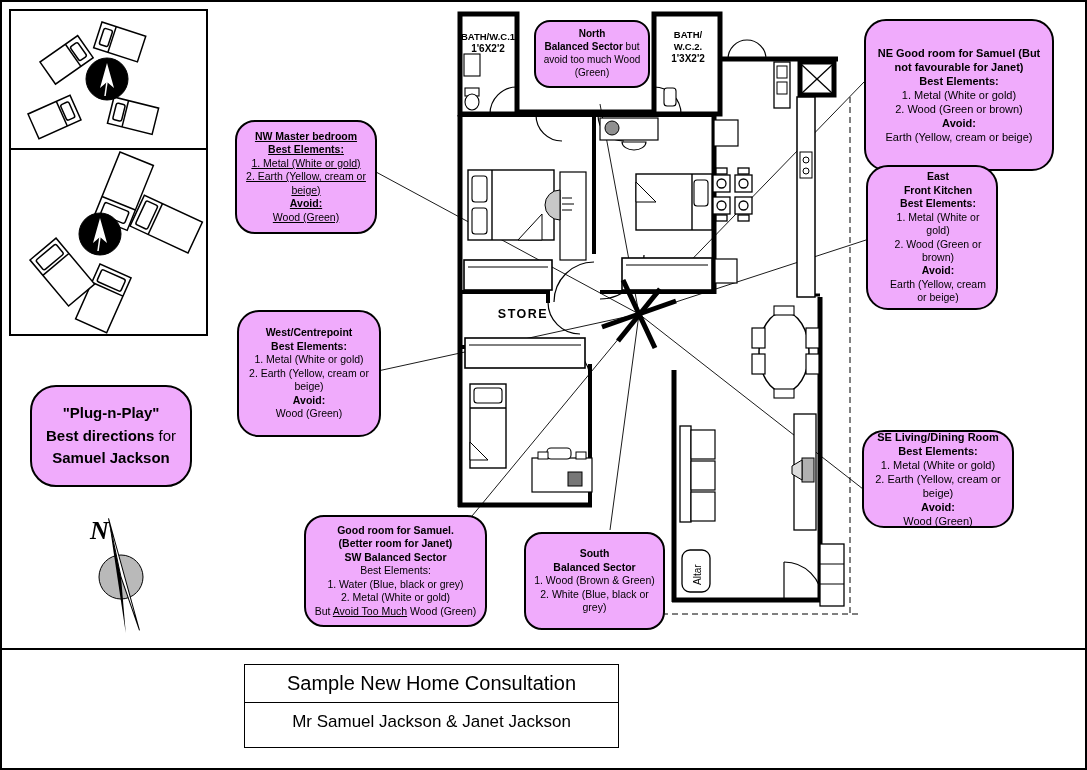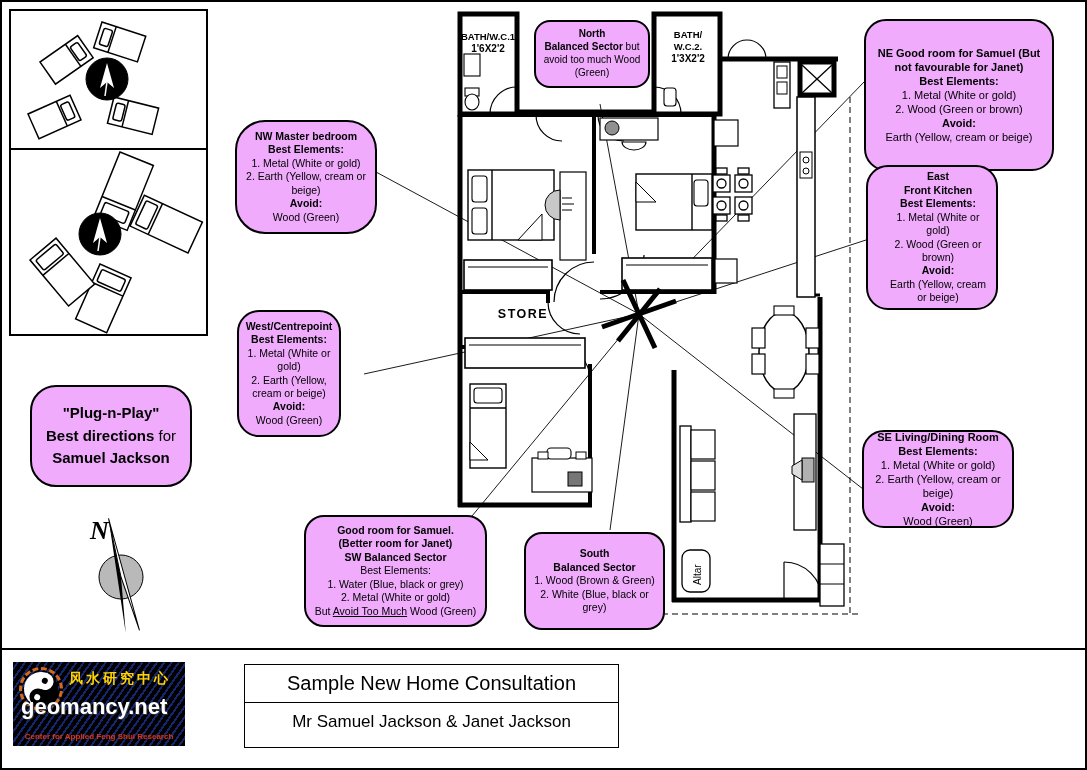--- a/index.html
+++ b/index.html
@@ -293,40 +293,40 @@
 <div class="callout" style="left:862px;top:17px;width:190px;height:152px;border-radius:22px;font-size:11px;">
   <div class="b">NE Good room for Samuel (But</div>
   <div class="b">not favourable for Janet)</div>
   <div class="b">Best Elements:</div>
   <div>1. Metal (White or gold)</div>
   <div>2. Wood (Green or brown)</div>
   <div class="b">Avoid:</div>
   <div>Earth (Yellow, cream or beige)</div>
 </div>
 
-<div class="callout" style="left:233px;top:118px;width:142px;height:114px;border-radius:30px;font-size:10.5px;">
+<div class="callout" style="left:233px;top:118px;width:142px;height:114px;border-radius:20px;font-size:10.5px;text-decoration:underline;">
   <div class="b">NW Master bedroom</div>
   <div class="b">Best Elements:</div>
   <div>1. Metal (White or gold)</div>
   <div>2. Earth (Yellow, cream or beige)</div>
   <div class="b">Avoid:</div>
   <div>Wood (Green)</div>
 </div>
 
 <div class="callout" style="left:864px;top:163px;width:132px;height:145px;border-radius:22px;font-size:10.5px;padding-left:18px;">
   <div class="b">East</div>
   <div class="b">Front Kitchen</div>
   <div class="b">Best Elements:</div>
   <div>1. Metal (White or gold)</div>
   <div>2. Wood (Green or brown)</div>
   <div class="b">Avoid:</div>
   <div>Earth (Yellow, cream or beige)</div>
 </div>
 
-<div class="callout" style="left:235px;top:308px;width:104px;height:127px;border-radius:22px;font-size:10.5px;">
+<div class="callout" style="left:235px;top:308px;width:144px;height:127px;border-radius:22px;font-size:10.5px;">
   <div class="b">West/Centrepoint</div>
   <div class="b">Best Elements:</div>
   <div>1. Metal (White or gold)</div>
   <div>2. Earth (Yellow, cream or beige)</div>
   <div class="b">Avoid:</div>
   <div>Wood (Green)</div>
 </div>
 
 <div class="callout" style="left:860px;top:428px;width:152px;height:98px;border-radius:22px;font-size:11px;">
   <div class="b">SE Living/Dining Room</div>
@@ -355,32 +355,20 @@
 </div>
 
 <div class="callout" style="left:28px;top:383px;width:162px;height:102px;border-radius:26px;font-size:15px;line-height:1.5;">
   <div class="b">"Plug-n-Play"</div>
   <div><span class="b">Best directions</span><span> for</span></div>
   <div class="b">Samuel Jackson</div>
 </div>
 
 <div class="divider"></div>
 
-<div class="logo">
-  <div class="stripes"></div>
-  <div class="bagua">
-    <div class="yy">
-          <span class="d1"></span>
-          <span class="d2"></span>
-        </div>
-  </div>
-  <div class="cn">风水研究中心</div>
-  <div class="dom">geomancy.net</div>
-  <div class="tag">Center for Applied Feng Shui Research</div>
-</div>
 
 <div class="titlebox">
   <div class="trow trow1">Sample New Home Consultation</div>
   <div class="trow trow2">Mr Samuel Jackson &amp; Janet Jackson</div>
 </div>
 
 
 </div>
 
 </body></html>

